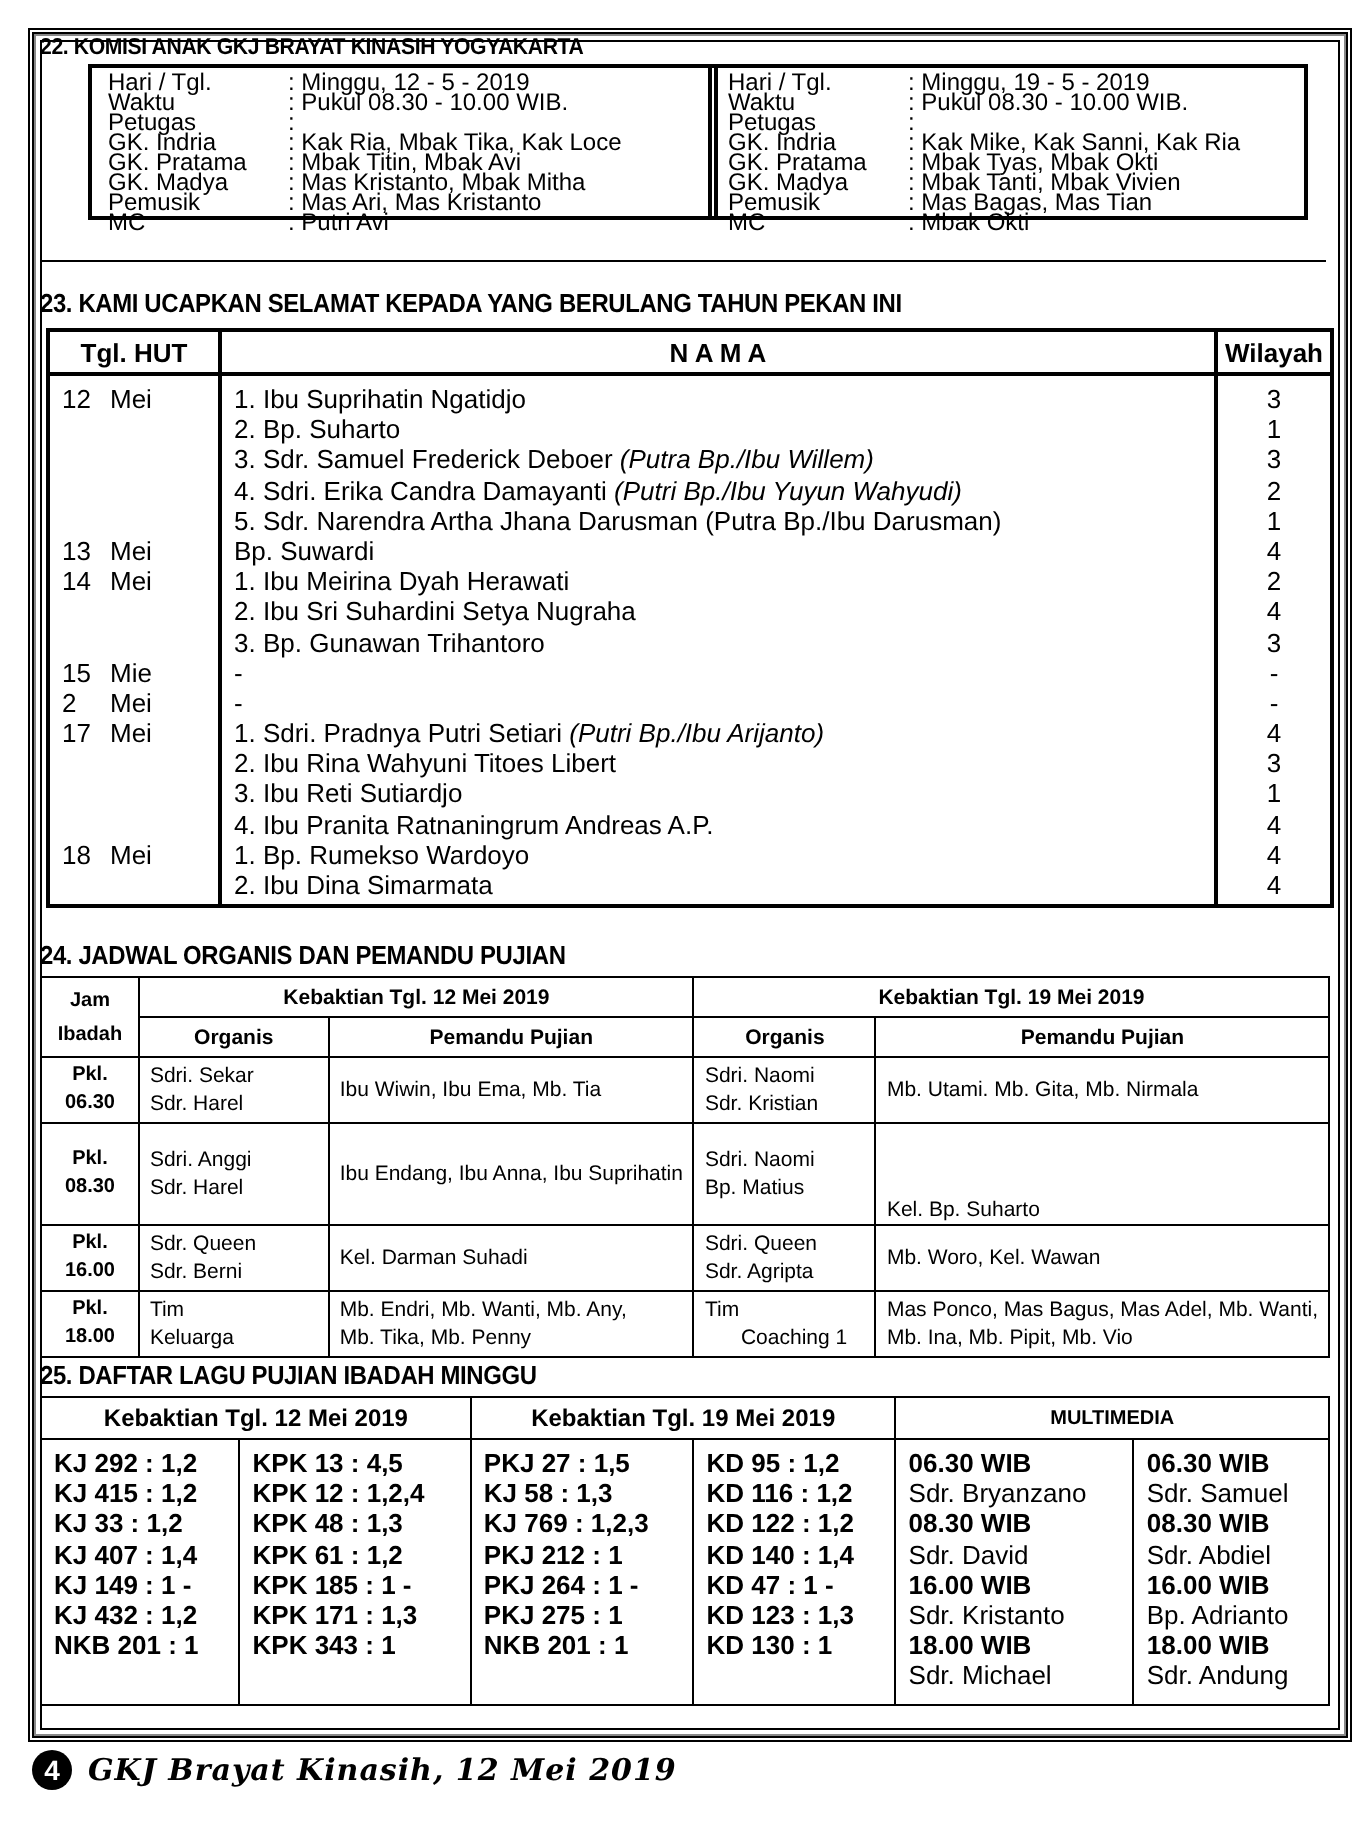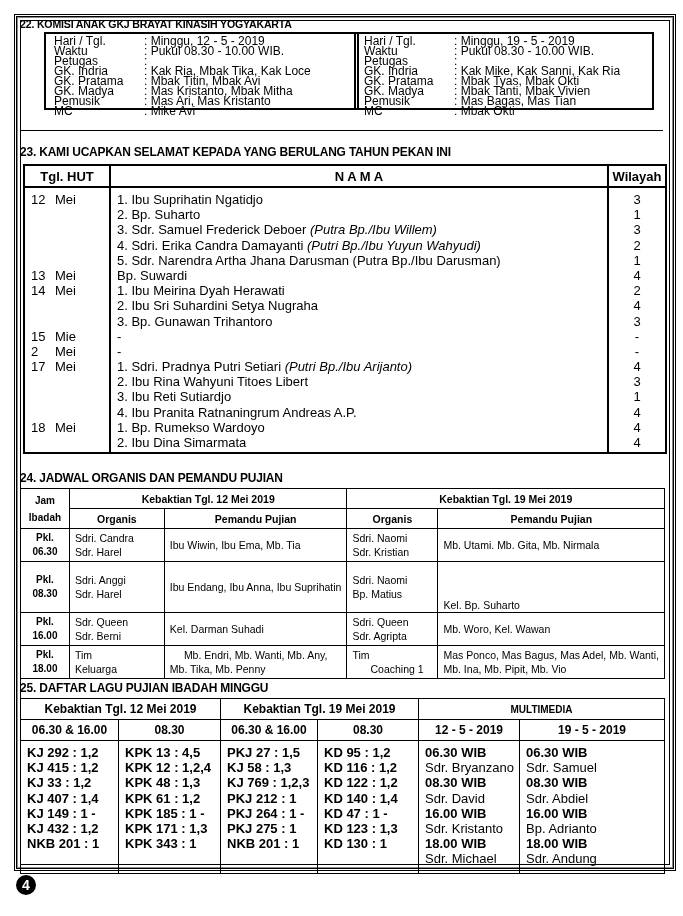--- a/index.html
+++ b/index.html
@@ -86,21 +86,21 @@
       <div class="row">
         <span class="lbl">GK. Madya</span>
         <span class="val">: Mas Kristanto, Mbak Mitha</span>
       </div>
       <div class="row">
         <span class="lbl">Pemusik</span>
         <span class="val">: Mas Ari, Mas Kristanto</span>
       </div>
       <div class="row">
         <span class="lbl">MC</span>
-        <span class="val">: Mike Avi</span>
+        <span class="val">: Putri Avi</span>
       </div>
     </div>
   <div class="kbox" style="left:334px; width:300px;" id="kbox1">
       <div class="row">
         <span class="lbl">Hari / Tgl.</span>
         <span class="val">: Minggu, 19 - 5 - 2019</span>
       </div>
       <div class="row">
         <span class="lbl">Waktu</span>
         <span class="val">: Pukul 08.30 - 10.00 WIB.</span>
@@ -222,21 +222,21 @@
         <th style="width:84px">Organis</th>
         <th style="width:170px">Pemandu Pujian</th>
         <th style="width:80px">Organis</th>
         <th>Pemandu Pujian</th>
       </tr>
     </thead>
     <tbody id="org-body">
         <tr>
           <td class="jam">Pkl. 06.30</td>
           <td>
-            <div style="white-space: nowrap;">Sdri. Candra</div>
+            <div style="white-space: nowrap;">Sdri. Sekar</div>
             <div style="white-space: nowrap;">Sdr. Harel</div>
           </td>
           <td>
             <div style="white-space: nowrap;">Ibu Wiwin, Ibu Ema, Mb. Tia</div>
           </td>
           <td>
             <div style="white-space: nowrap;">Sdri. Naomi</div>
             <div style="white-space: nowrap;">Sdr. Kristian</div>
           </td>
           <td>
@@ -277,21 +277,21 @@
             <div style="white-space: nowrap;">Mb. Woro, Kel. Wawan</div>
           </td>
         </tr>
         <tr>
           <td class="jam">Pkl. 18.00</td>
           <td>
             <div style="white-space: nowrap;">Tim</div>
             <div style="white-space: nowrap;">Keluarga</div>
           </td>
           <td>
-            <div style="white-space: nowrap; text-align: center;">Mb. Endri, Mb. Wanti, Mb. Any,</div>
+            <div style="white-space: nowrap;">Mb. Endri, Mb. Wanti, Mb. Any,</div>
             <div style="white-space: nowrap;">Mb. Tika, Mb. Penny</div>
           </td>
           <td>
             <div style="white-space: nowrap;">Tim</div>
             <div style="white-space: nowrap; margin-left: 18px;">Coaching 1</div>
           </td>
           <td>
             <div style="white-space: nowrap;">Mas Ponco, Mas Bagus, Mas Adel, Mb. Wanti,</div>
             <div style="white-space: nowrap;">Mb. Ina, Mb. Pipit, Mb. Vio</div>
           </td>
@@ -301,28 +301,20 @@
 </div>
 
 <div class="sec" id="s25">
   <div class="sec-title">25. DAFTAR LAGU PUJIAN IBADAH MINGGU</div>
   <table class="lagu">
     <thead>
       <tr>
         <th colspan="2">Kebaktian Tgl. 12 Mei 2019</th>
         <th colspan="2">Kebaktian Tgl. 19 Mei 2019</th>
         <th colspan="2" class="small">MULTIMEDIA</th>
-      </tr>
-      <tr>
-        <th style="width:97px">06.30 &amp; 16.00</th>
-        <th style="width:101px">08.30</th>
-        <th style="width:96px">06.30 &amp; 16.00</th>
-        <th style="width:100px">08.30</th>
-        <th style="width:100px">12 - 5 - 2019</th>
-        <th>19 - 5 - 2019</th>
       </tr>
     </thead>
     <tbody>
       <tr id="lagu-row">
           <td>
             <div class="ln">KJ 292 : 1,2</div>
             <div class="ln">KJ 415 : 1,2</div>
             <div class="ln">KJ 33 : 1,2</div>
             <div class="ln">KJ 407 : 1,4</div>
             <div class="ln">KJ 149 : 1 -</div>
@@ -376,13 +368,14 @@
             <div class="ln b">18.00 WIB</div>
             <div class="ln n">Sdr. Andung</div>
           </td>
         </tr>
     </tbody>
   </table>
 </div>
 
 <div class="footer">
   <div class="badge">4</div>
+  <div class="footer-text">GKJ Brayat Kinasih, 12 Mei 2019</div>
 </div>
 
 </body></html>

